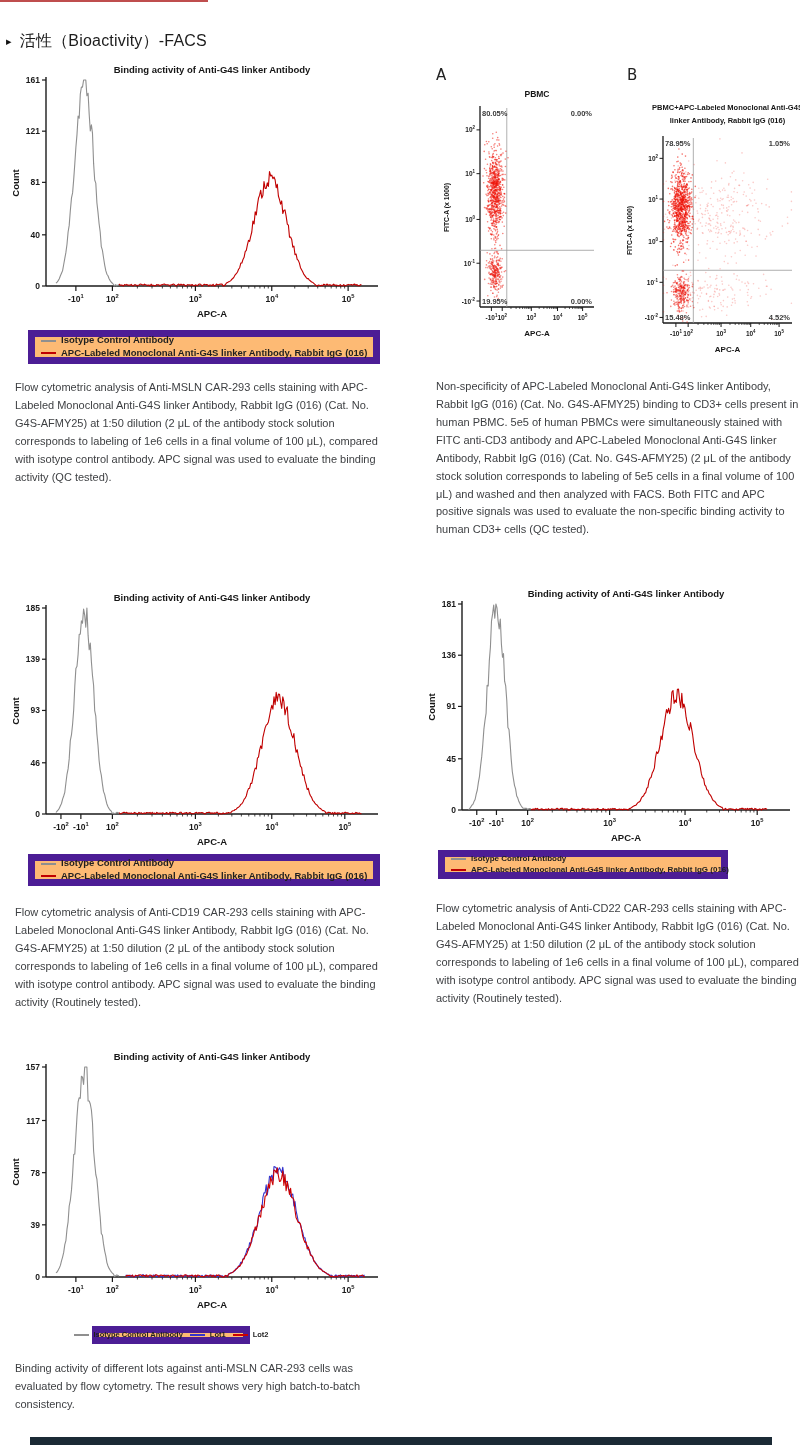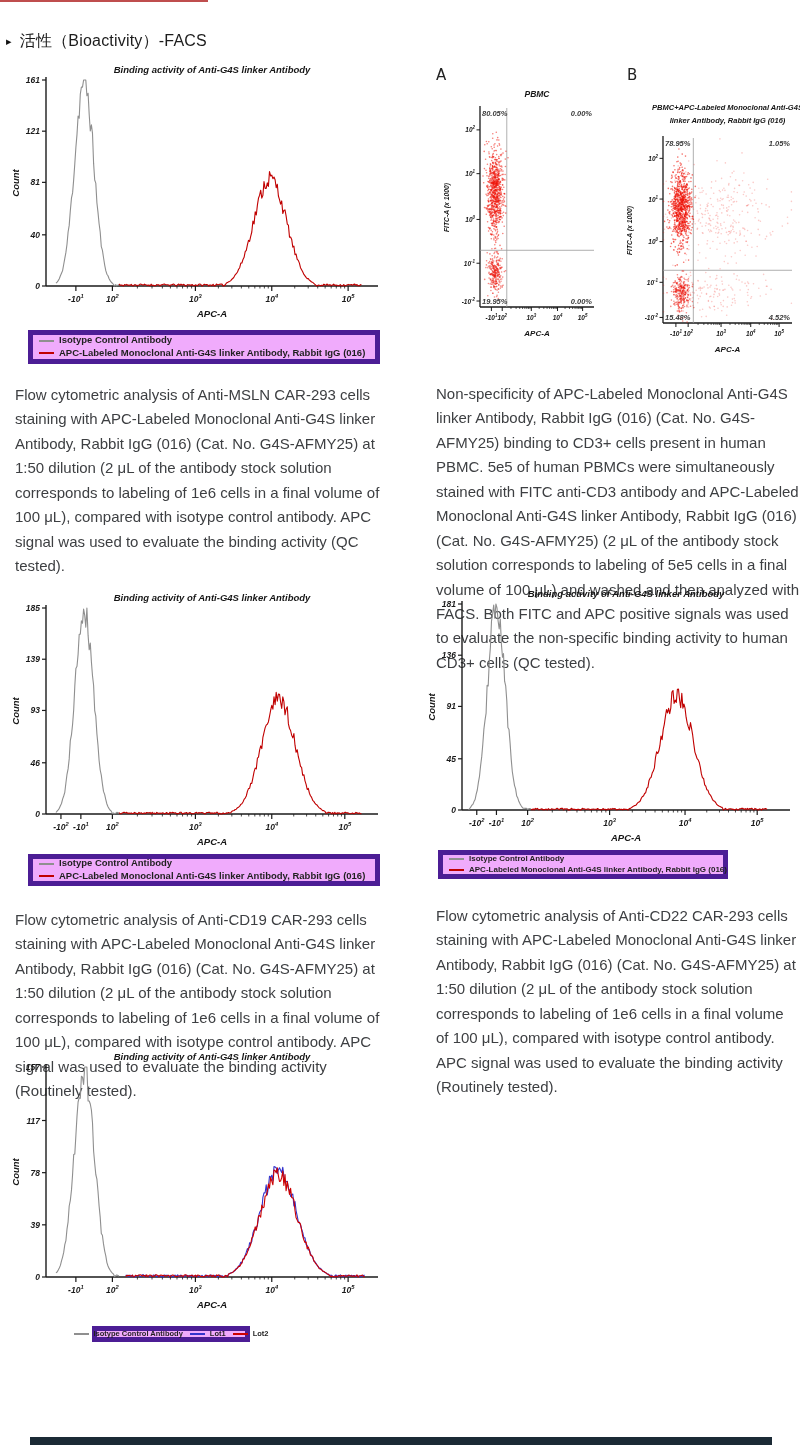--- a/index.html
+++ b/index.html
@@ -2,25 +2,25 @@
 <html><head>
 <meta charset="utf-8">
 <style>
   html,body{margin:0;padding:0;background:#fff;}
   .page{position:relative;width:800px;height:1445px;background:#fff;overflow:hidden;
         font-family:"Liberation Sans",sans-serif;}
   .top-rule{position:absolute;left:0;top:0;width:208px;height:2px;}
   .header{position:absolute;left:6px;top:31px;display:flex;align-items:center;gap:8px;
           font-size:16px;color:#1c1c1c;letter-spacing:.2px;}
   .header .bullet{font-size:11px;color:#111;line-height:1;}
-  .caption{position:absolute;font-size:15px;line-height:1.63;color:#3d3f42;
+  .caption{position:absolute;font-size:11px;line-height:1.63;color:#3d3f42;
            font-family:"Liberation Sans",sans-serif;}
-  .chart{position:absolute;font-style:italic;}
+  .chart{position:absolute;}
   .panel-label{position:absolute;font-size:15px;color:#222;font-family:"DejaVu Sans",sans-serif;}
-  .legend{position:absolute;border:5px solid #4c1d95;background:#f0abfc;padding:2px 6px;
+  .legend{position:absolute;border:7px solid #4c1d95;background:#fdba74;padding:2px 6px;
           display:flex;flex-direction:column;justify-content:center;box-sizing:border-box;}
   .legend .row{display:flex;align-items:center;gap:5px;white-space:nowrap;line-height:1.35;}
   .legend .sw{display:inline-block;width:15px;height:2px;flex:0 0 auto;}
   .legend .lab{font-weight:bold;color:#1f1f1f;}
   .legend.size-9 .lab{font-size:9.5px;}
   .legend.size-8 .lab{font-size:8px;}
   .legend.inline{flex-direction:row;gap:7px;align-items:center;}
   .legend.inline .lab{font-size:7.5px;}
   .footer-bar{position:absolute;left:30px;top:1437px;width:742px;height:8px;}
   svg text{font-family:"Liberation Sans",sans-serif;}
@@ -3039,16 +3039,17 @@
       <span class="row">
         <span class="sw" style="background: rgb(51, 51, 204);"></span>
         <span class="lab">Lot1</span>
       </span>
       <span class="row">
         <span class="sw" style="background: rgb(204, 0, 0);"></span>
         <span class="lab">Lot2</span>
       </span>
     </div>
 
+  <p class="caption" style="left:15px;top:1349px;width:368px">Binding activity of different lots against anti-MSLN CAR-293 cells was evaluated by flow cytometry. The result shows very high batch-to-batch consistency.</p>
 
   <div class="footer-bar" style="background: rgb(27, 42, 53);"></div>
 
 </div>
 
 </body></html>

